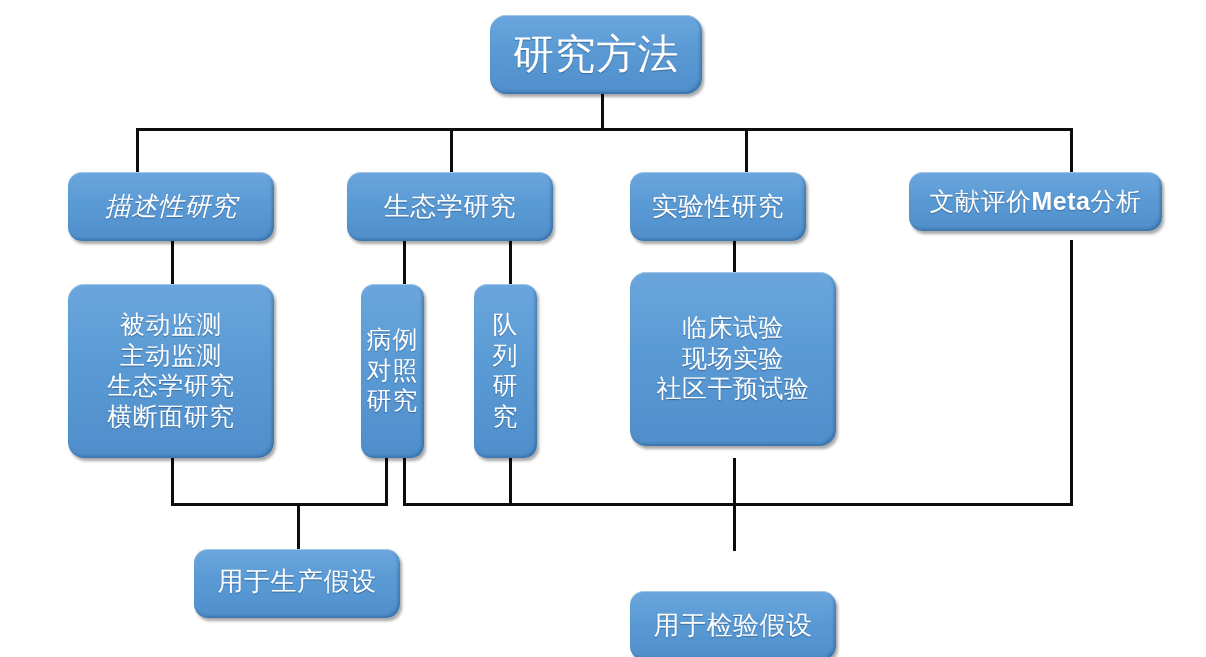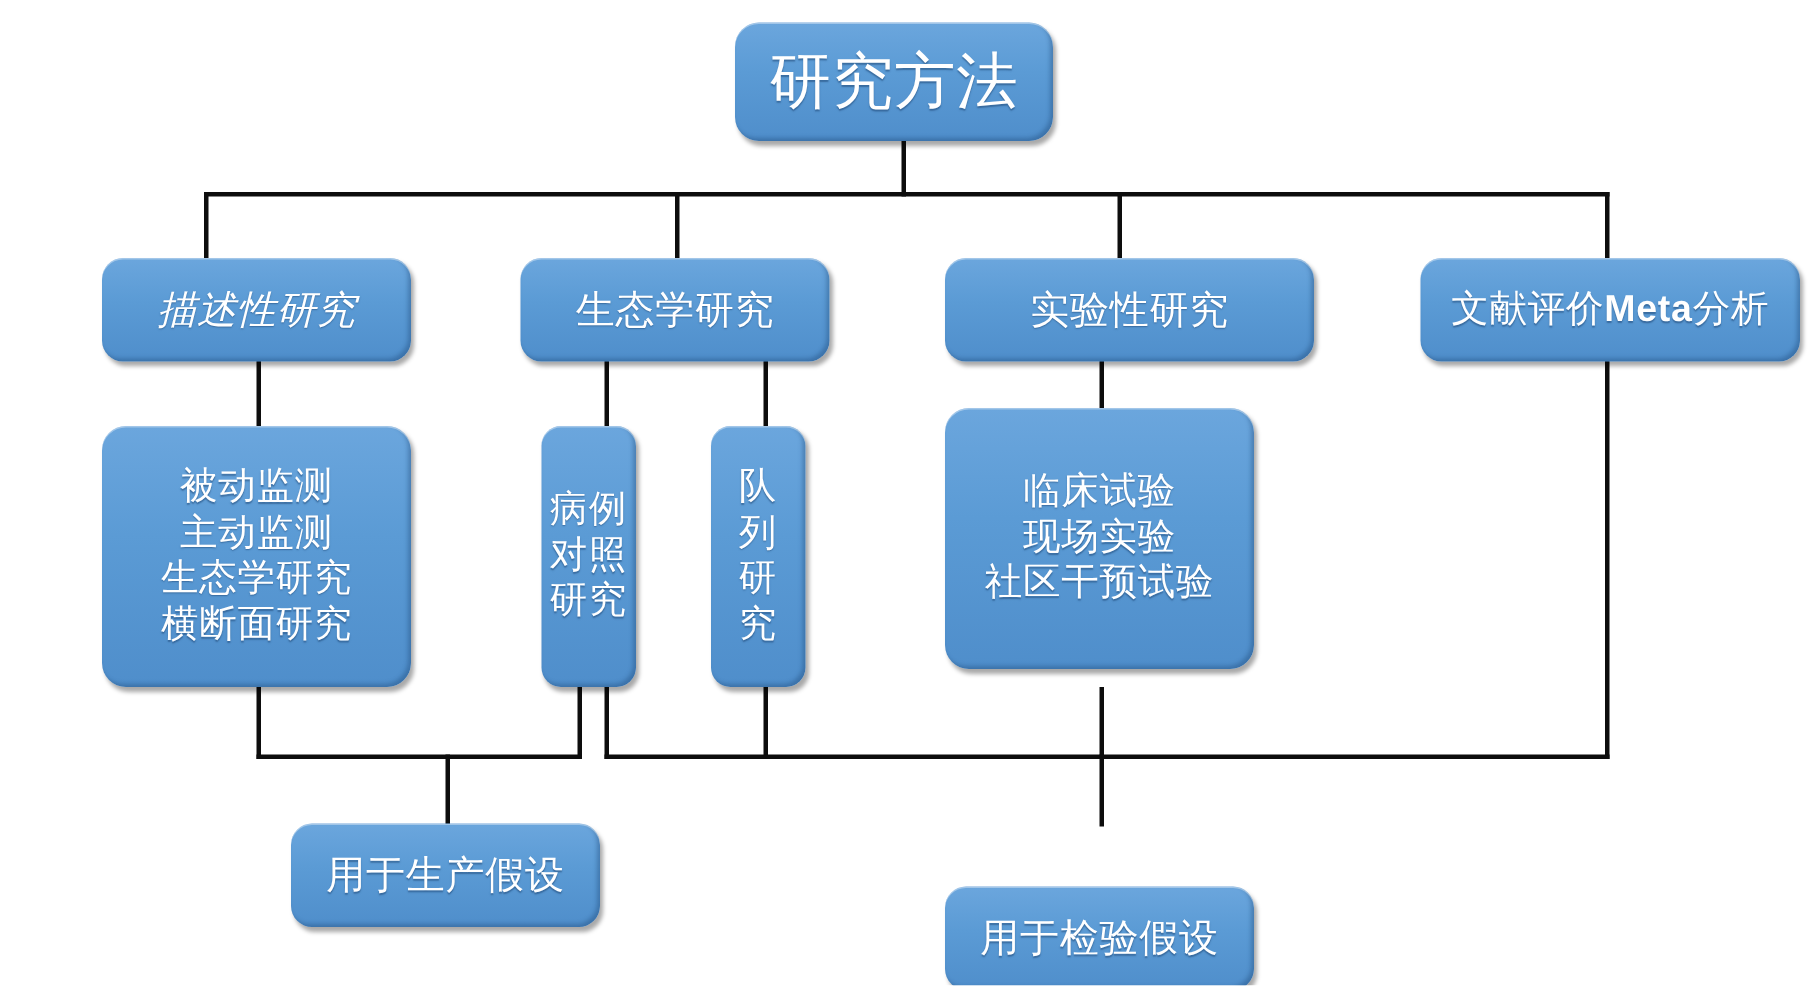--- a/index.html
+++ b/index.html
@@ -95,25 +95,25 @@
   </div>
 
   <div class="node level2" style="left:68px; top:172px; width:206px; height:69px;font-style:italic;">
     <span class="txt">描述性研究</span>
   </div>
 
   <div class="node level2" style="left:347px; top:172px; width:206px; height:69px;">
     <span class="txt">生态学研究</span>
   </div>
 
-  <div class="node level2" style="left:630px; top:172px; width:246px; height:69px;">
+  <div class="node level2" style="left:630px; top:172px; width:176px; height:69px;">
     <span class="txt">实验性研究</span>
   </div>
 
-  <div class="node level2 meta" style="left:947px; top:172px; width:253px; height:69px;">
+  <div class="node level2 meta" style="left:909px; top:172px; width:253px; height:59px;">
     <span class="txt"><span>文献评价</span><b>Meta</b><span>分析</span></span>
   </div>
 
   <div class="node leaf" style="left:68px; top:284px; width:206px; height:174px;">
     <span class="txt">被动监测
 主动监测
 生态学研究
 横断面研究</span>
   </div>
 
@@ -129,21 +129,21 @@
 研
 究</span>
   </div>
 
   <div class="node leaf" style="left:630px; top:272px; width:206px; height:174px;">
     <span class="txt">临床试验
 现场实验
 社区干预试验</span>
   </div>
 
-  <div class="node bottom" style="left:194px; top:549px; width:206px; height:69px;">
+  <div class="node bottom" style="left:194px; top:549px; width:206px; height:69px;font-family:Liberation Mono, monospace;">
     <span class="txt">用于生产假设</span>
   </div>
 
   <div class="node bottom" style="left:630px; top:549px; width:206px; height:69px;margin-top:42px;">
     <span class="txt">用于检验假设</span>
   </div>
 
 </div>
 
 </body></html>

